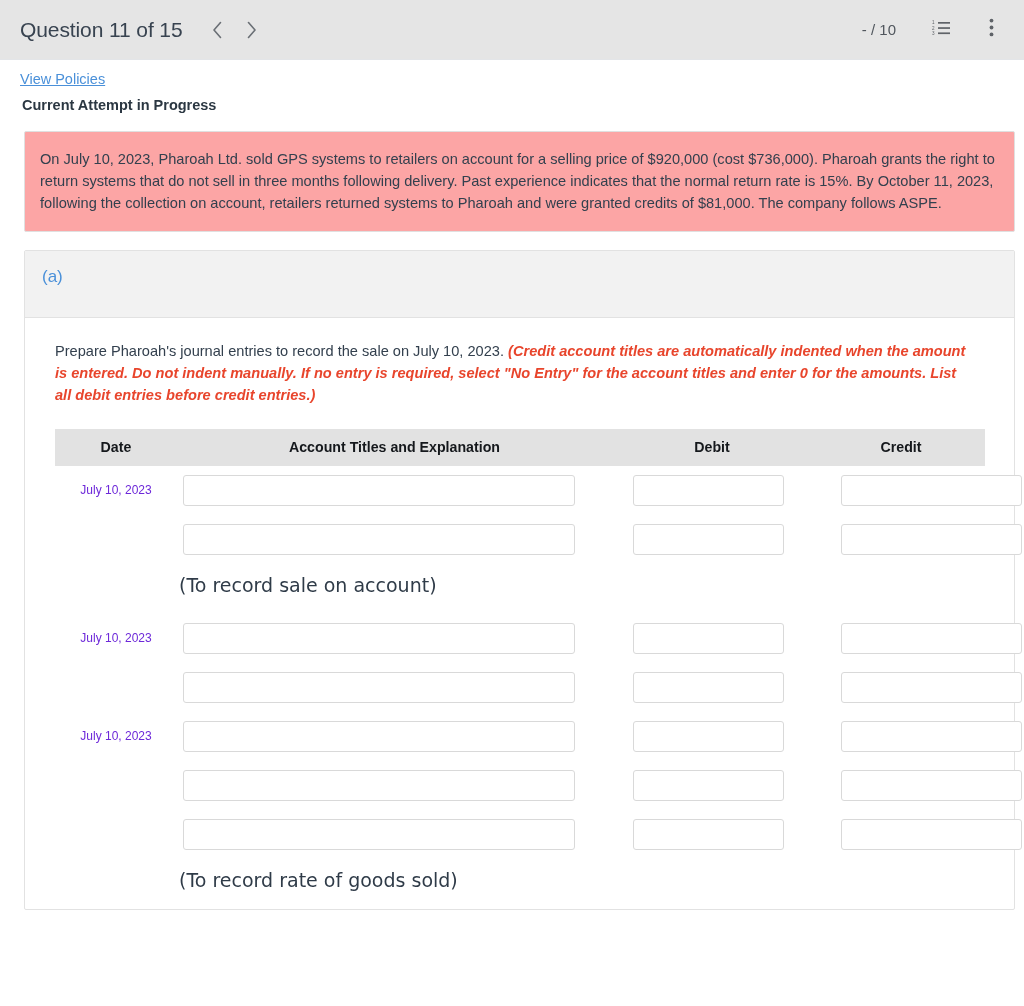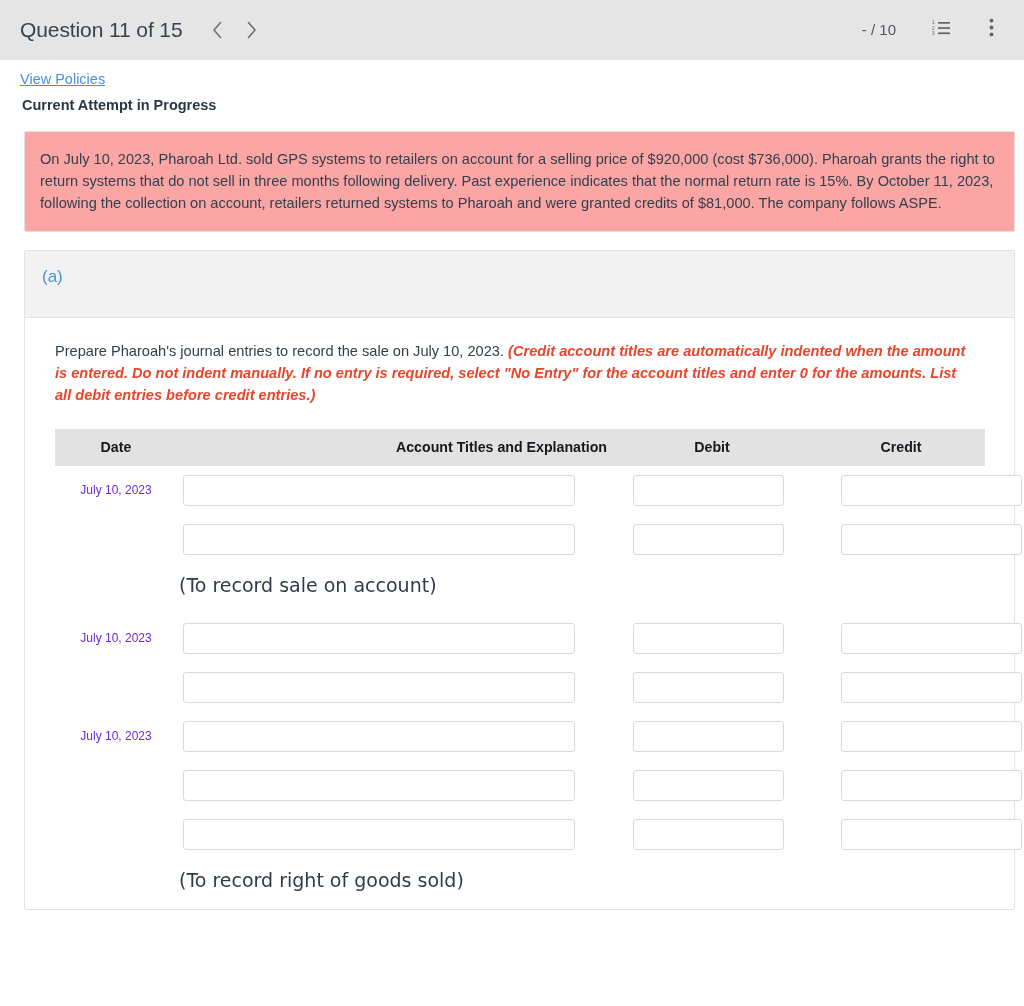--- a/index.html
+++ b/index.html
@@ -249,21 +249,21 @@
       <table class="jtable">
         <colgroup>
           <col class="col-date">
             <col class="col-acct">
             <col class="col-debit">
             <col class="col-credit">
         </colgroup>
         <thead>
           <tr>
             <th>Date</th>
-            <th style="text-align:right;padding-left:5px;">Account Titles and Explanation</th>
+            <th style="text-align:center;padding-left:5px;">Account Titles and Explanation</th>
             <th>Debit</th>
             <th>Credit</th>
           </tr>
         </thead>
         <tbody>
             <tr>
               <td class="date-cell">July 10, 2023</td>
               <td>
                 <div class="acct-wrap"><input type="text" class="inp" style=""></div>
               </td>
@@ -348,20 +348,20 @@
               <td>
                 <div class="debit-wrap"><input type="text" class="inp" style=""></div>
               </td>
               <td>
                 <div class="credit-wrap"><input type="text" class="inp" style=""></div>
               </td>
             </tr>
             <tr class="note-row">
               <td></td>
               <td colspan="3">
-                <div class="note note-pad">(To record right of goods sold)</div>
+                <div class="note note-pad">(To record rate of goods sold)</div>
               </td>
             </tr>
           </tbody>
       </table>
     </div>
   </div>
 </div>
 
 </body></html>

